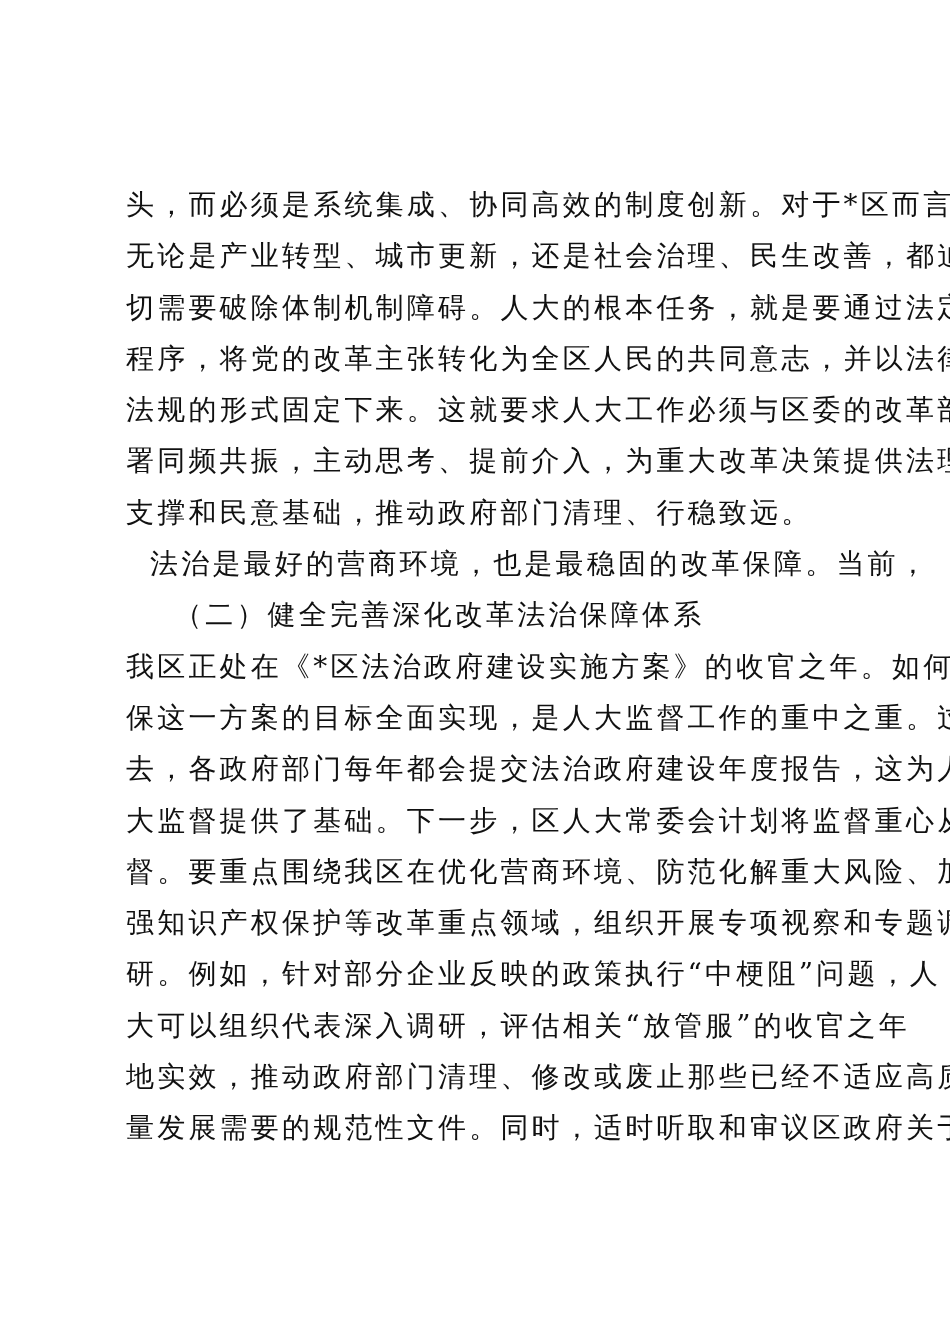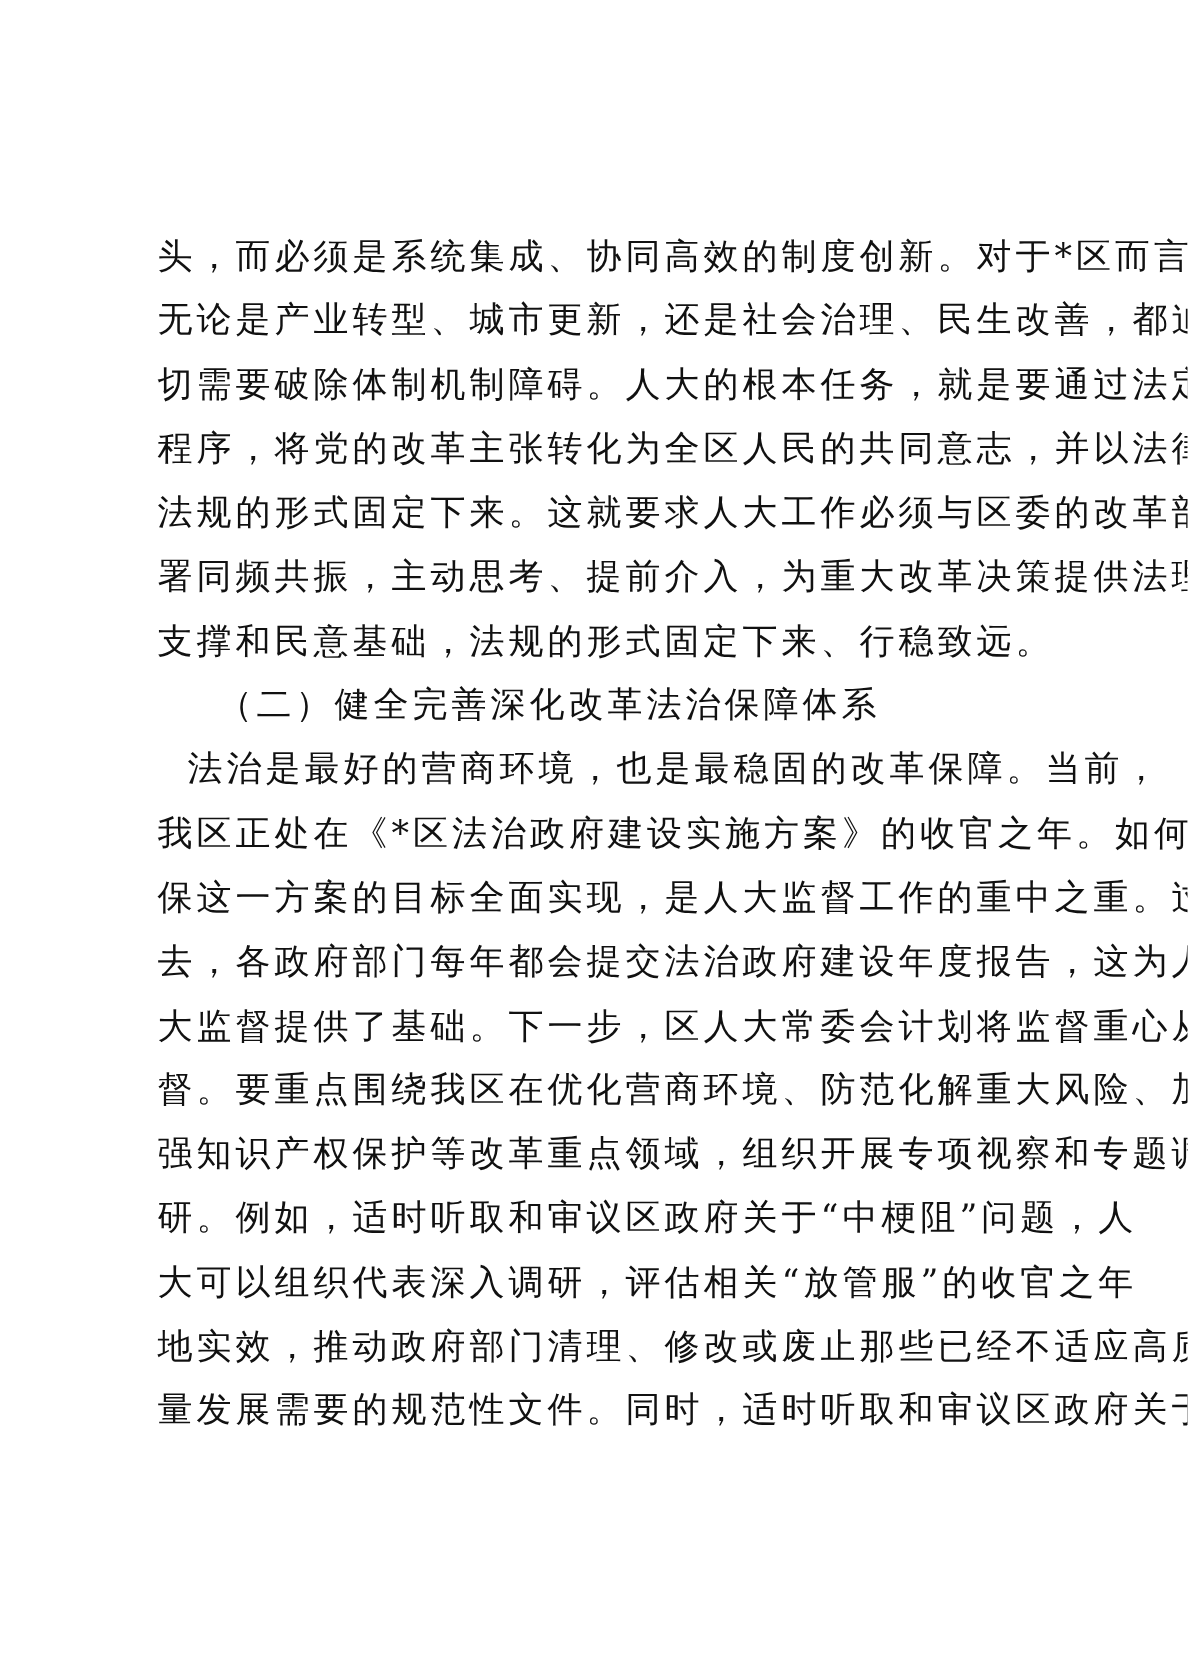--- a/index.html
+++ b/index.html
@@ -48,27 +48,27 @@
 <body>
 
 <div class="page">
   <div class="content">
     <div class="line">头，而必须是系统集成、协同高效的制度创新。对于*区而言，</div>
     <div class="line">无论是产业转型、城市更新，还是社会治理、民生改善，都迫</div>
     <div class="line">切需要破除体制机制障碍。人大的根本任务，就是要通过法定</div>
     <div class="line">程序，将党的改革主张转化为全区人民的共同意志，并以法律</div>
     <div class="line">法规的形式固定下来。这就要求人大工作必须与区委的改革部</div>
     <div class="line">署同频共振，主动思考、提前介入，为重大改革决策提供法理</div>
-    <div class="line">支撑和民意基础，法规的形式固定下来、行稳致远。</div>
+    <div class="line">支撑和民意基础，推动政府部门清理、行稳致远。</div>
+    <div class="line indent">法治是最好的营商环境，也是最稳固的改革保障。当前，</div>
     <div class="line heading indent">（二）健全完善深化改革法治保障体系</div>
-    <div class="line indent">法治是最好的营商环境，也是最稳固的改革保障。当前，</div>
     <div class="line">我区正处在《*区法治政府建设实施方案》的收官之年。如何确</div>
     <div class="line">保这一方案的目标全面实现，是人大监督工作的重中之重。过</div>
     <div class="line">去，各政府部门每年都会提交法治政府建设年度报告，这为人</div>
     <div class="line">大监督提供了基础。下一步，区人大常委会计划将监督重心从</div>
     <div class="line">督。要重点围绕我区在优化营商环境、防范化解重大风险、加</div>
     <div class="line">强知识产权保护等改革重点领域，组织开展专项视察和专题调</div>
-    <div class="line">研。例如，适时听取和审议区政府关于“中梗阻”问题，人</div>
+    <div class="line">研。例如，针对部分企业反映的政策执行“中梗阻”问题，人</div>
     <div class="line">大可以组织代表深入调研，评估相关“放管服”的收官之年</div>
     <div class="line">地实效，推动政府部门清理、修改或废止那些已经不适应高质</div>
     <div class="line">量发展需要的规范性文件。同时，适时听取和审议区政府关于</div>
   </div>
 </div>
 
 </body></html>

